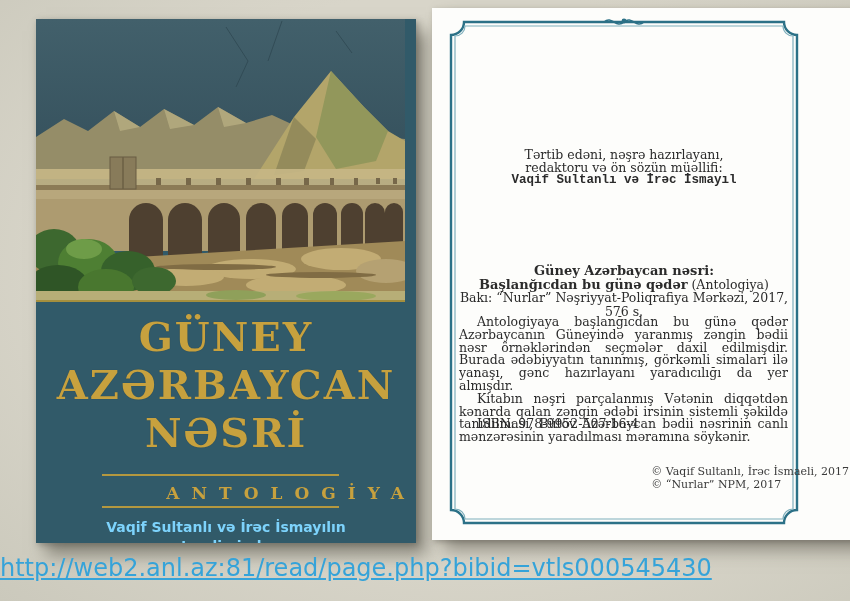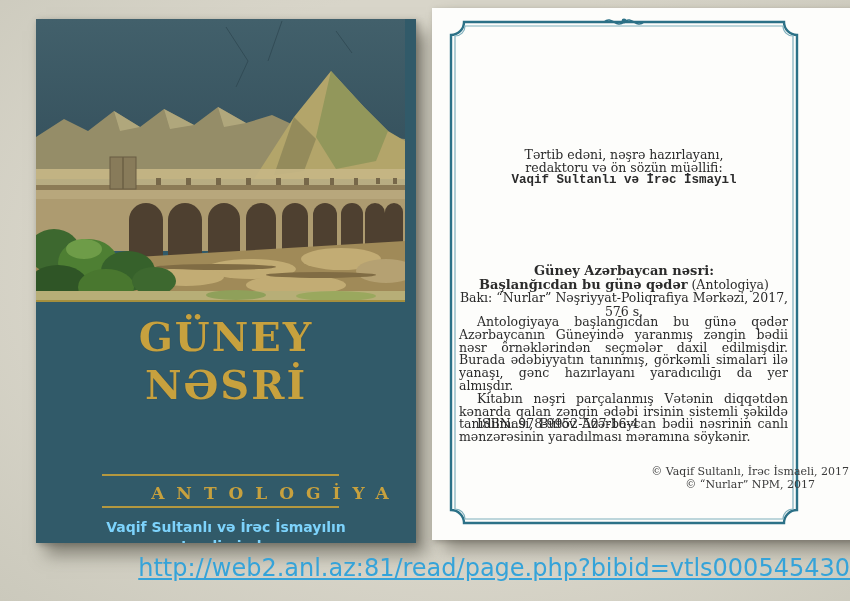--- a/index.html
+++ b/index.html
@@ -12,47 +12,47 @@
          background:#315a69;
          box-shadow:10px 12px 16px rgba(75,72,62,.55), 2px 2px 6px rgba(75,72,62,.4);}
   .cover-photo{position:absolute;left:0;top:0;width:369px;height:281px;display:block;}
   .cover-divider{position:absolute;left:0;top:281px;width:369px;height:2px;background:#a58f3e;}
   .cover-title{position:absolute;left:0;top:294px;width:100%;text-align:center;
                font-weight:bold;font-size:40px;line-height:48px;letter-spacing:2px;
                color:#c7a13e;text-shadow:0 0 1px rgba(0,0,0,.25);}
   .cover-rule{position:absolute;left:66px;width:237px;height:2px;background:#b4983f;}
   .rule-1{top:455px;}
   .rule-2{top:487px;}
-  .cover-subtitle{position:absolute;left:0;top:464px;width:100%;text-align:center;
+  .cover-subtitle{position:absolute;left:0;top:464px;width:100%;text-align:right;
                   font-weight:bold;font-size:17px;letter-spacing:12px;text-indent:12px;
-                  color:#c7a13e;padding-left:44px;}
+                  color:#c7a13e;}
   .cover-byline{position:absolute;left:0;top:500px;width:100%;text-align:center;
                 font-family:"DejaVu Sans","Liberation Sans",sans-serif;
                 font-weight:bold;font-size:14px;color:#7dd3fc;}
   .cover-byline2{top:519px;}
 
   
   .titlepage{position:absolute;left:432px;top:8px;width:456px;height:532px;
              background:#fdfdfb;color:#2b2b2b;
              box-shadow:12px 10px 16px rgba(75,72,62,.5), 2px 2px 5px rgba(75,72,62,.35);}
   .frame{position:absolute;left:0;top:0;width:396px;height:532px;display:block;}
   .tp-center{position:absolute;left:19px;width:346px;text-align:center;}
   .compiler{top:140px;font-size:12.5px;line-height:13px;}
   .compiler .bold{font-weight:bold;font-family:Liberation Mono, monospace;}
   .heading{top:256px;font-size:12.5px;line-height:13.5px;}
   .heading .bold{font-weight:bold;font-size:13px;}
   .paras{position:absolute;left:27px;top:308px;width:329px;
          font-size:12.5px;line-height:12.8px;text-align:justify;}
   .paras p{margin:0;text-indent:18px;}
   .isbn{position:absolute;left:45px;top:408px;font-size:12.5px;}
-  .copyright{position:absolute;right:39px;top:457px;text-align:center;
+  .copyright{position:absolute;right:39px;top:457px;text-align:left;
              font-size:11px;line-height:13px;color:#3a3a3a;}
 
   
-  .urlbar{position:absolute;left:0;top:554px;width:850px;text-align:right;}
+  .urlbar{position:absolute;left:0;top:554px;width:850px;text-align:left;}
   .urlbar a{font-family:"DejaVu Sans","Liberation Sans",sans-serif;
             font-size:24px;color:#35a3d9;text-decoration:underline;}
 </style>
 </head>
 <body>
 
 <div class="stage">
 
   <div class="cover">
 
@@ -131,20 +131,21 @@
 
       <rect x="0" y="272" width="369" height="9" fill="#b7ae77"></rect>
       <ellipse cx="200" cy="276" rx="30" ry="5" fill="#8fa05a"></ellipse>
       <ellipse cx="300" cy="277" rx="40" ry="5" fill="#9aa85e"></ellipse>
     </svg>
 
     <div class="cover-divider"></div>
 
     <div class="cover-title">
       <div>GÜNEY</div>
+      <div>AZƏRBAYCAN</div>
       <div>NƏSRİ</div>
     </div>
 
     <div class="cover-rule rule-1"></div>
     <div class="cover-subtitle">ANTOLOGİYA</div>
     <div class="cover-rule rule-2"></div>
 
     <div class="cover-byline">Vaqif Sultanlı və İrəc İsmayılın</div>
     <div class="cover-byline cover-byline2">təqdimində</div>
   </div>

